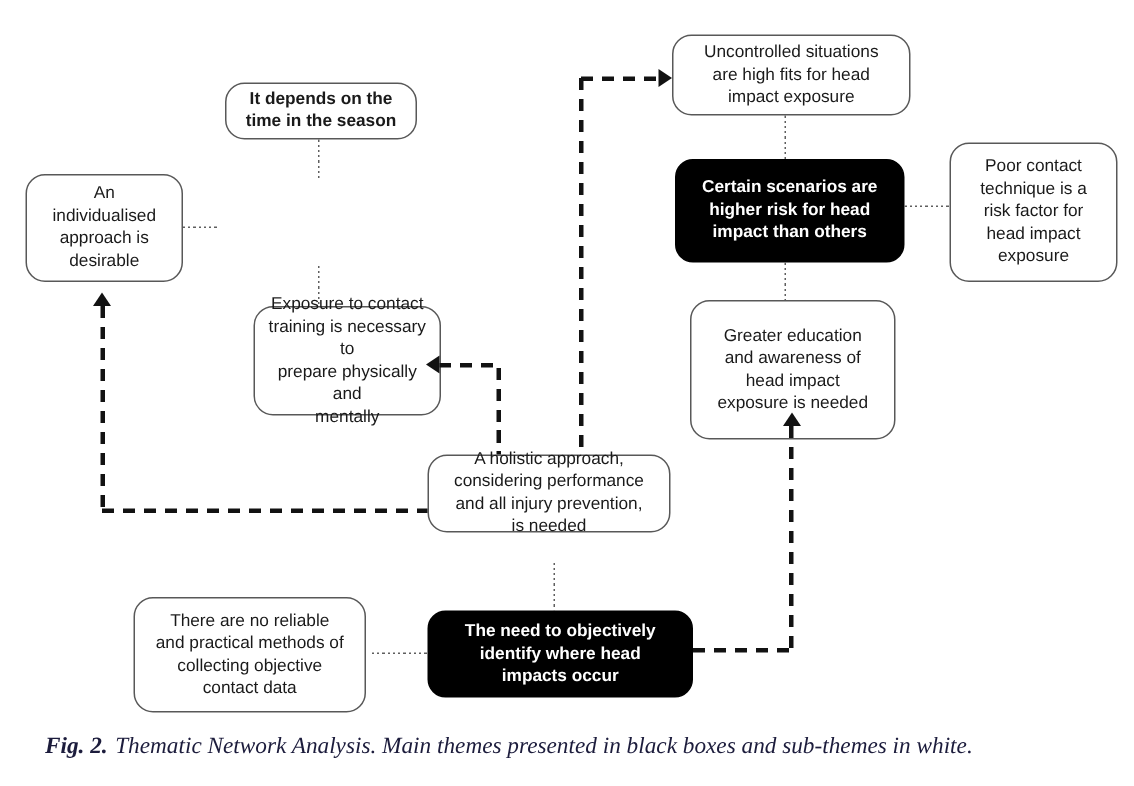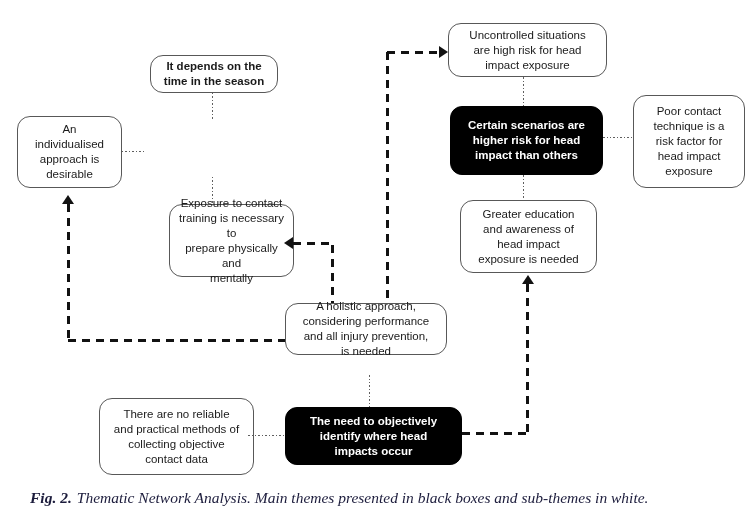--- a/index.html
+++ b/index.html
@@ -54,48 +54,48 @@
 desirable</span>
   </div>
   <div class="node sub" style="left:135px; top:204px; width:125px; height:73px;margin-left:34px;">
     <span>Exposure to contact
 training is necessary to
 prepare physically and
 mentally</span>
   </div>
   <div class="node sub" style="left:448px; top:23px;  width:159px; height:54px;">
     <span>Uncontrolled situations
-are high risk for head
+are high fits for head
 impact exposure</span>
   </div>
   <div class="node main" style="left:450px; top:106px; width:153px; height:69px;">
     <span>Certain scenarios are
 higher risk for head
 impact than others</span>
   </div>
   <div class="node sub" style="left:633px; top:95px;  width:112px; height:93px;text-align:center;">
     <span>Poor contact
 technique is a
 risk factor for
 head impact
 exposure</span>
   </div>
-  <div class="node sub" style="left:460px; top:200px; width:137px; height:73px;">
+  <div class="node sub" style="left:460px; top:200px; width:137px; height:93px;">
     <span>Greater education
 and awareness of
 head impact
 exposure is needed</span>
   </div>
   <div class="node sub" style="left:285px; top:303px; width:162px; height:52px;">
     <span>A holistic approach,
 considering performance
 and all injury prevention,
 is needed</span>
   </div>
-  <div class="node sub" style="left:99px;  top:398px; width:155px; height:77px;">
+  <div class="node sub" style="left:89px;  top:398px; width:155px; height:77px;">
     <span>There are no reliable
 and practical methods of
 collecting objective
 contact data</span>
   </div>
   <div class="node main" style="left:285px; top:407px; width:177px; height:58px;">
     <span>The need to objectively
 identify where head
 impacts occur</span>
   </div>

